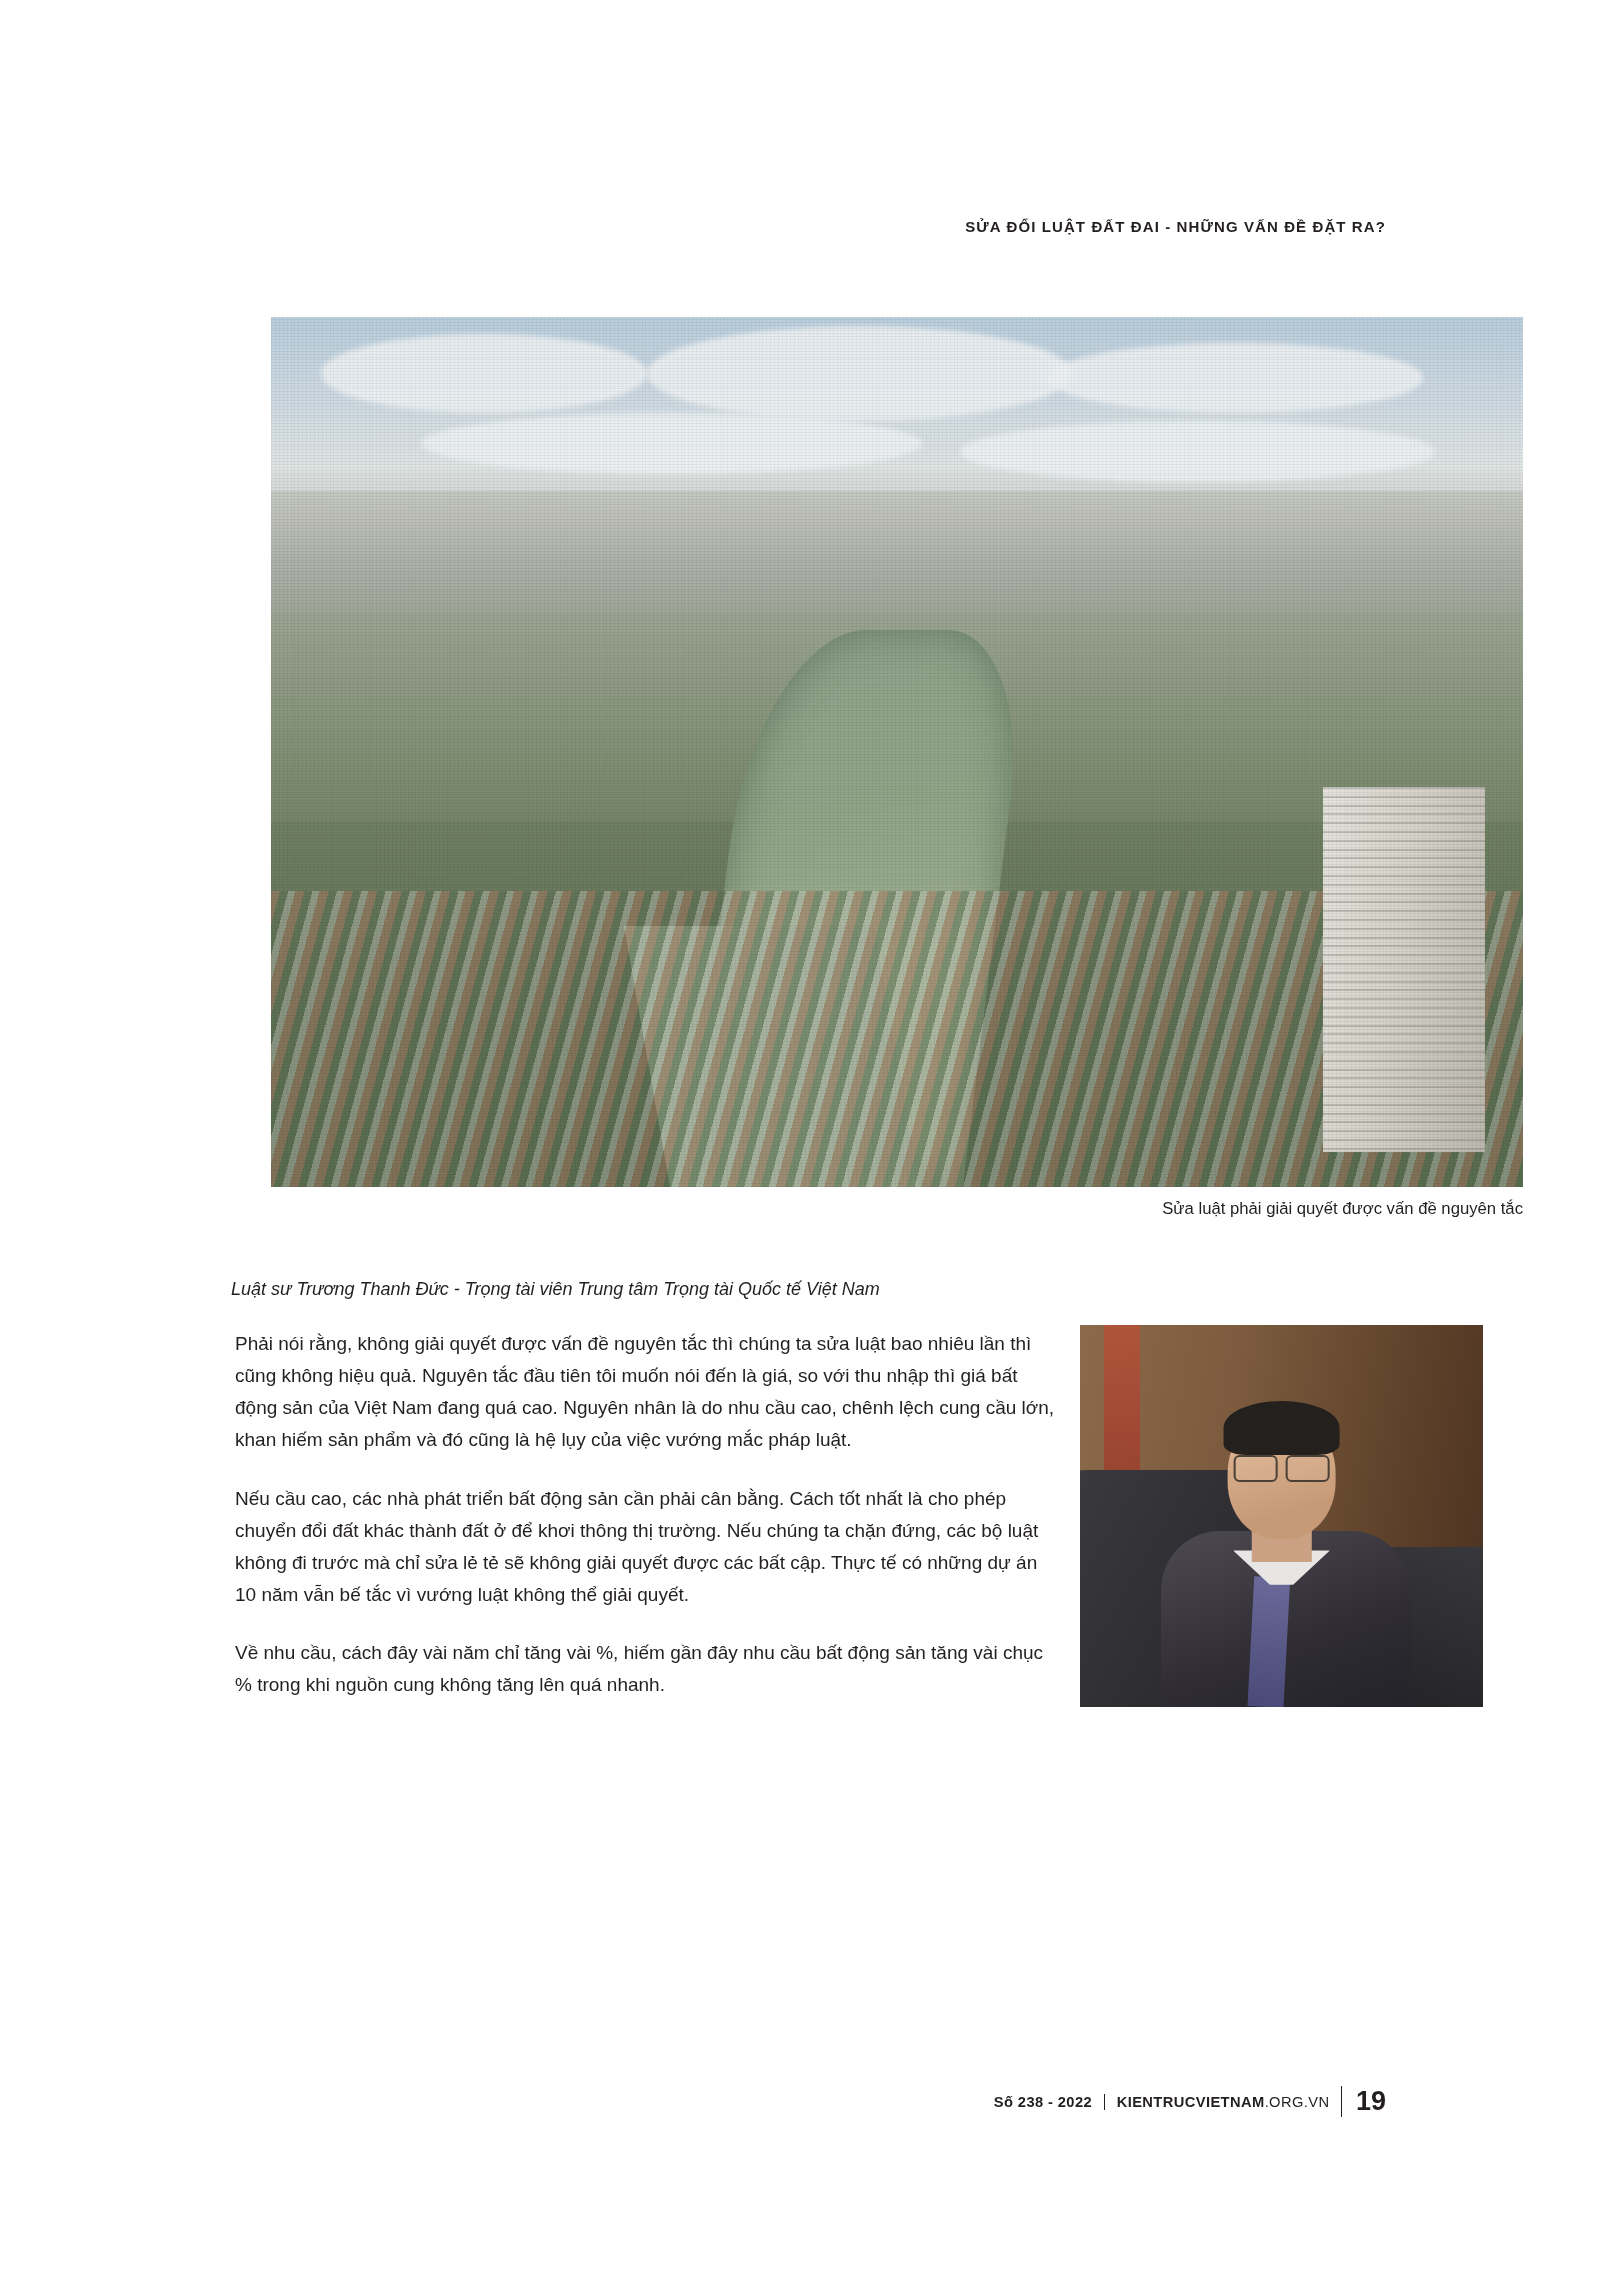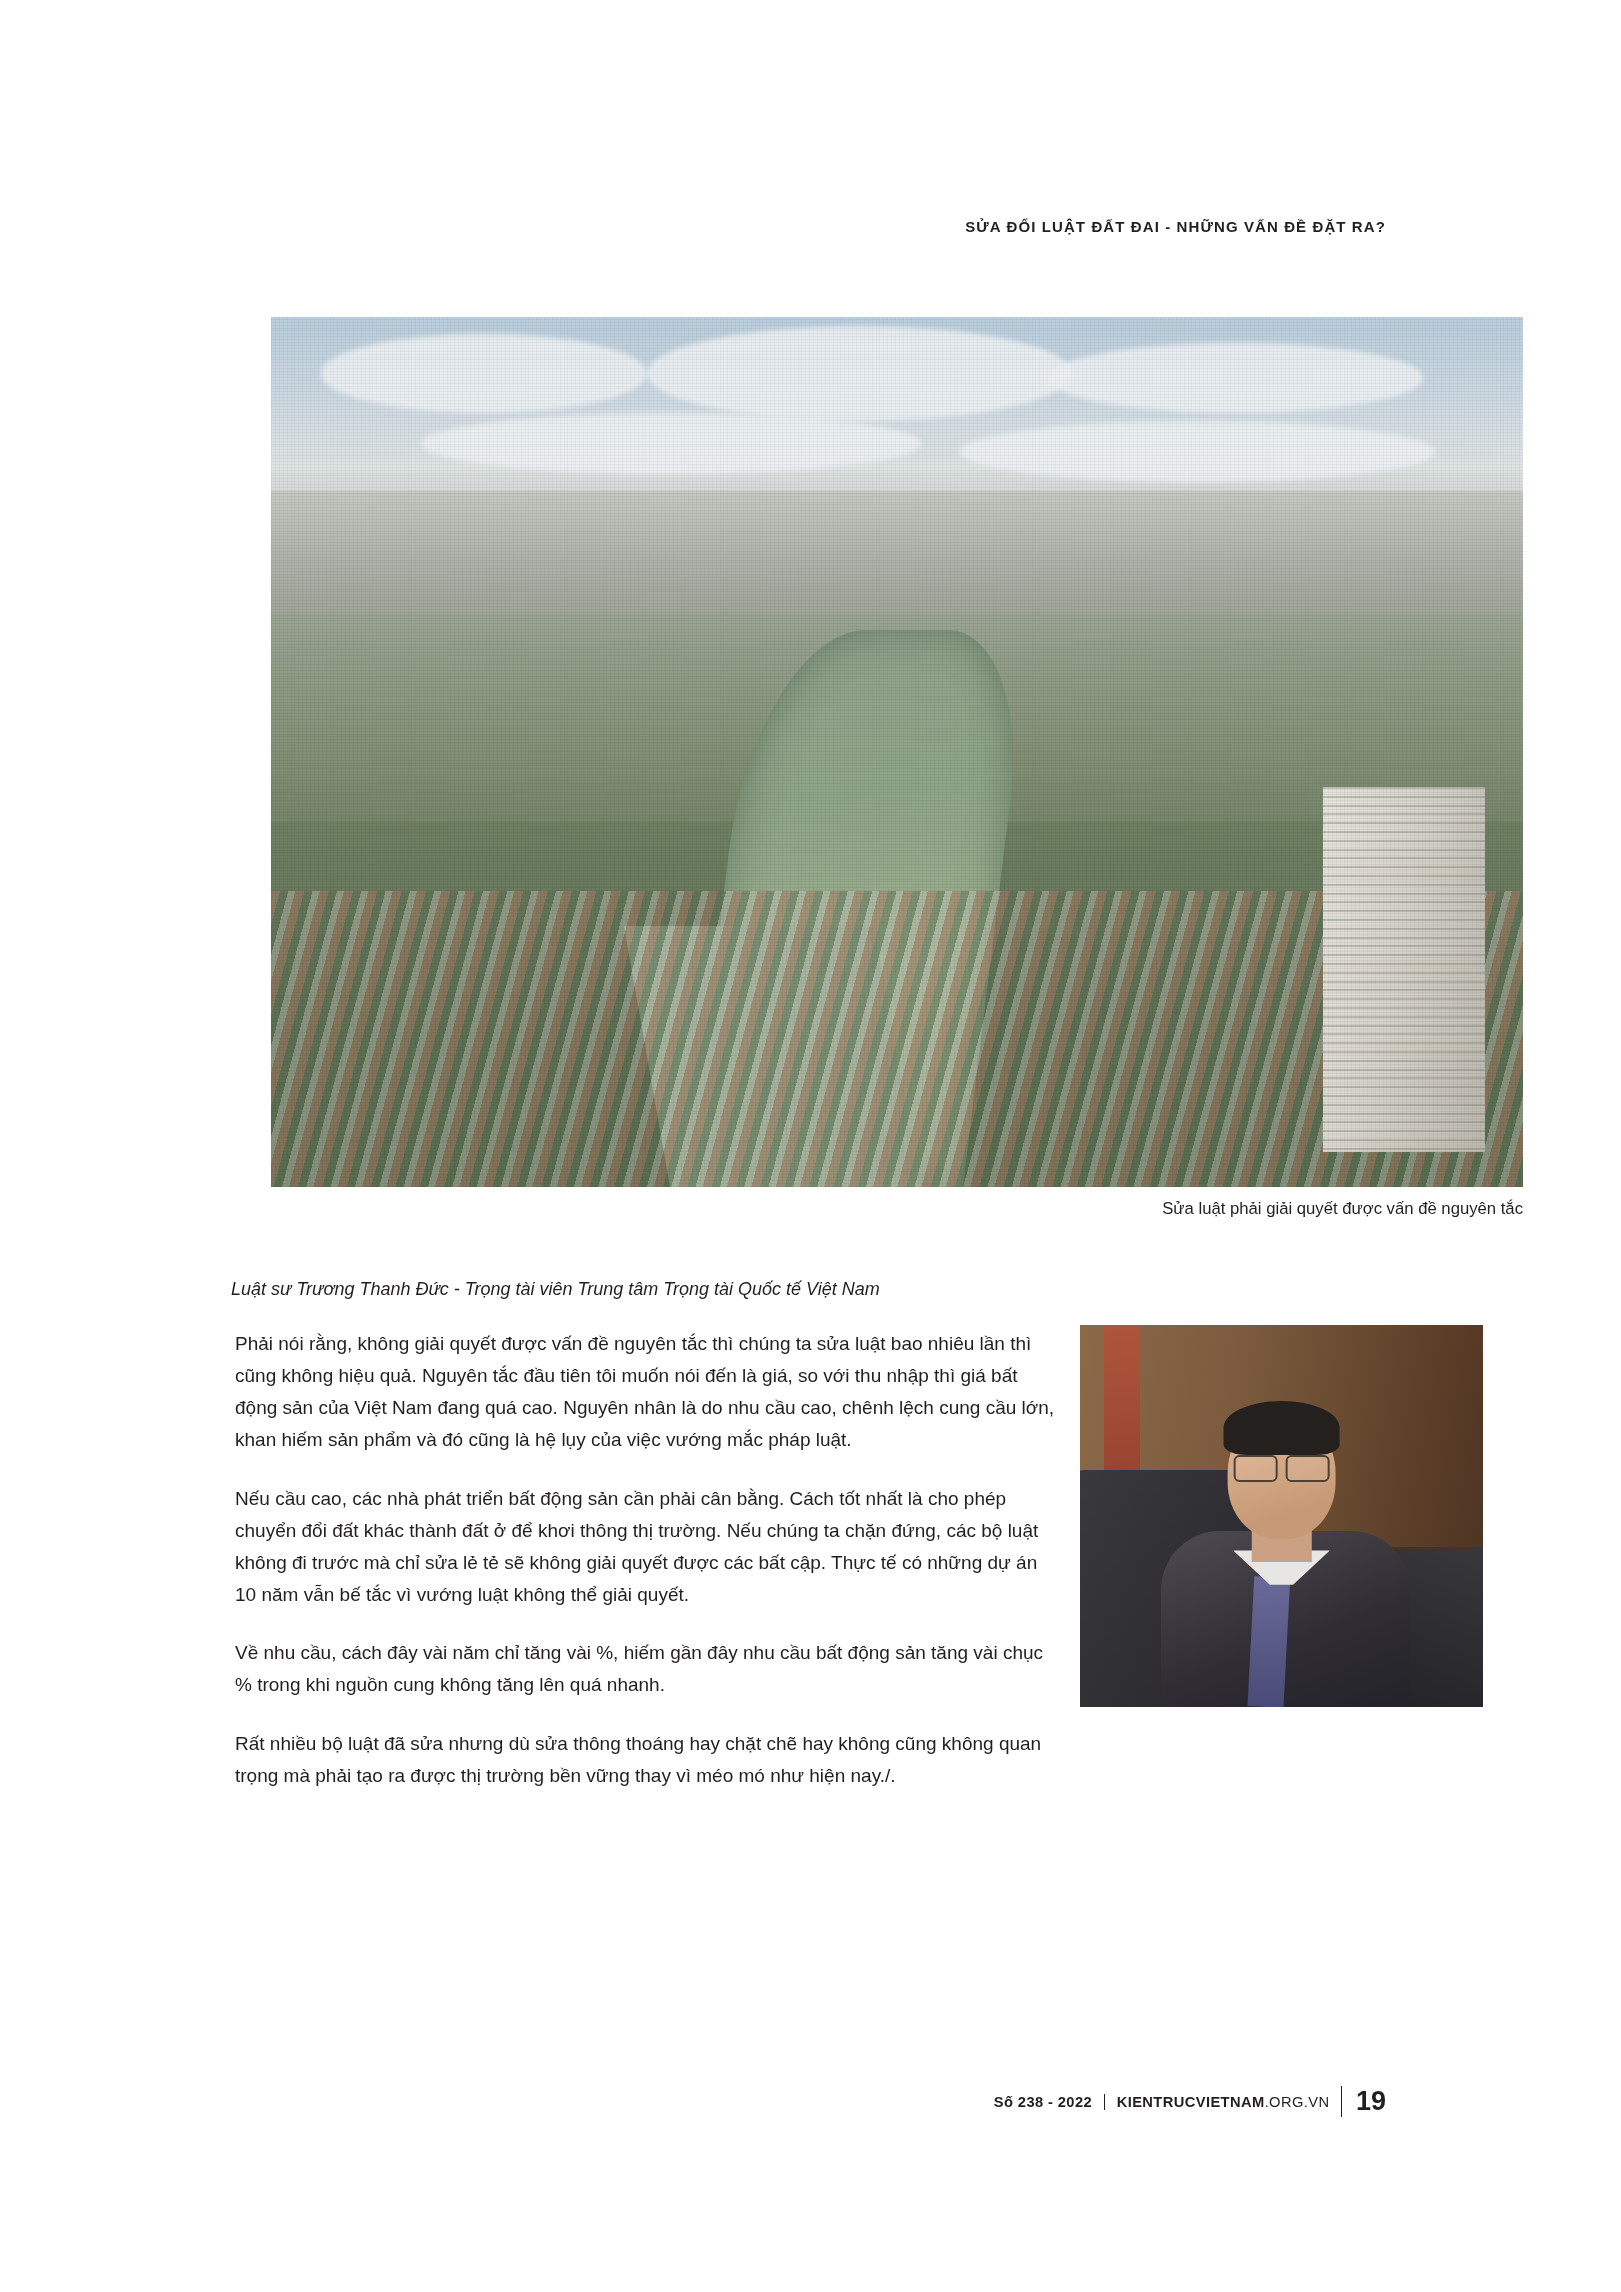--- a/index.html
+++ b/index.html
@@ -355,21 +355,20 @@
     <figcaption class="photo-caption">Sửa luật phải giải quyết được vấn đề nguyên tắc</figcaption>
   </figure>
 
 
   <div class="article-byline">Luật sư Trương Thanh Đức - Trọng tài viên Trung tâm Trọng tài Quốc tế Việt Nam</div>
 
   <div class="body-col">
     <p>Phải nói rằng, không giải quyết được vấn đề nguyên tắc thì chúng ta sửa luật bao nhiêu lần thì cũng không hiệu quả. Nguyên tắc đầu tiên tôi muốn nói đến là giá, so với thu nhập thì giá bất động sản của Việt Nam đang quá cao. Nguyên nhân là do nhu cầu cao, chênh lệch cung cầu lớn, khan hiếm sản phẩm và đó cũng là hệ lụy của việc vướng mắc pháp luật.</p>
     <p>Nếu cầu cao, các nhà phát triển bất động sản cần phải cân bằng. Cách tốt nhất là cho phép chuyển đổi đất khác thành đất ở để khơi thông thị trường. Nếu chúng ta chặn đứng, các bộ luật không đi trước mà chỉ sửa lẻ tẻ sẽ không giải quyết được các bất cập. Thực tế có những dự án 10 năm vẫn bế tắc vì vướng luật không thể giải quyết.</p>
     <p>Về nhu cầu, cách đây vài năm chỉ tăng vài %, hiếm gần đây nhu cầu bất động sản tăng vài chục % trong khi nguồn cung không tăng lên quá nhanh.</p>
-    <p>Rất nhiều bộ luật đã sửa nhưng dù sửa thông thoáng hay chặt chẽ hay không cũng không quan trọng mà phải tạo ra được thị trường bền vững thay vì méo mó như hiện nay./.</p>
   </div>
 
   <div class="portrait">
     <div class="p-wall"></div>
     <div class="p-chair"></div>
     <div class="p-chair2"></div>
     <div class="p-body"></div>
     <div class="p-tie"></div>
     <div class="p-collar"></div>
     <div class="p-neck"></div>

